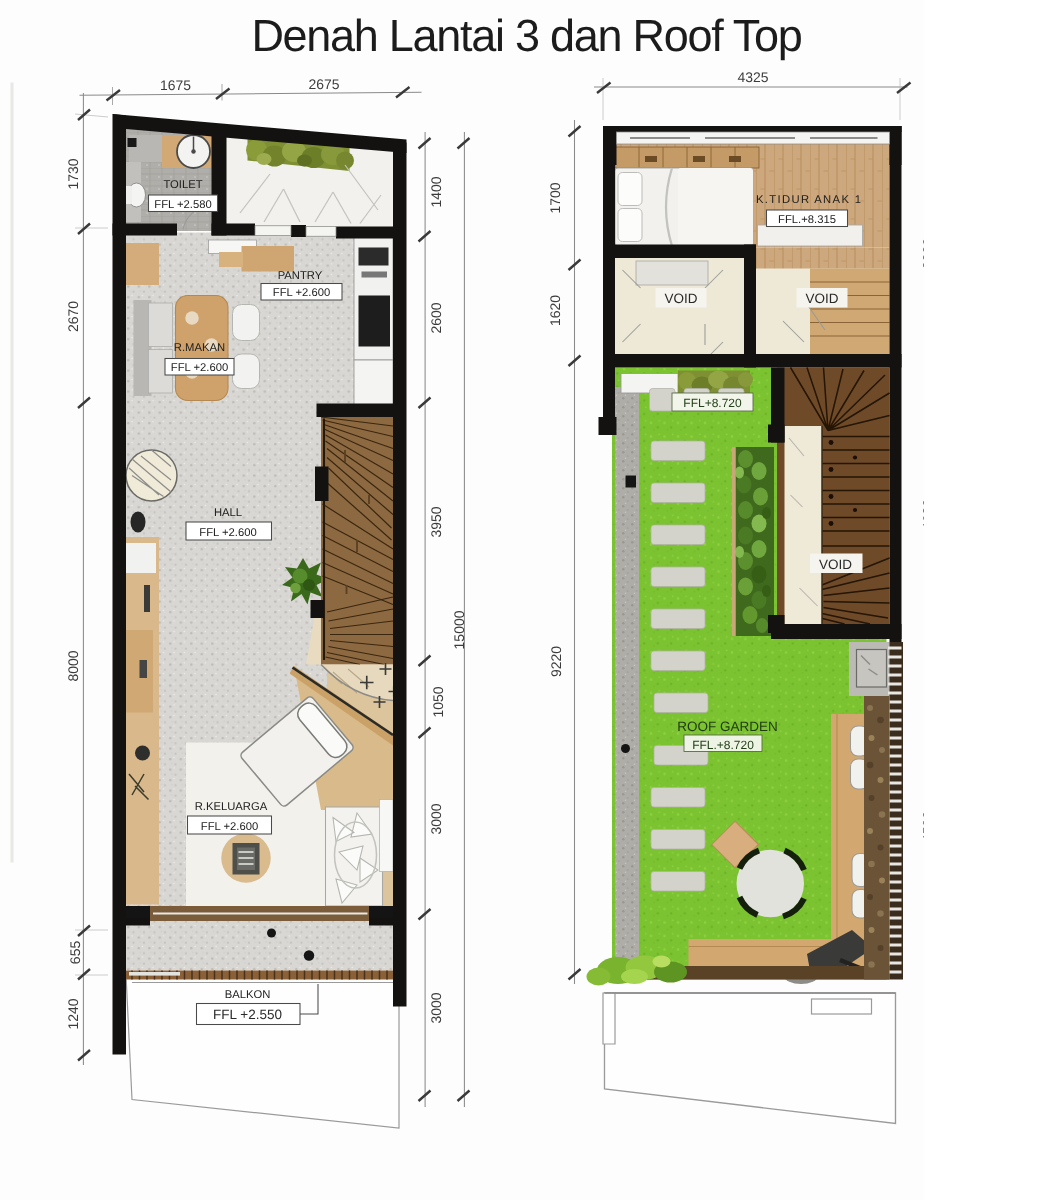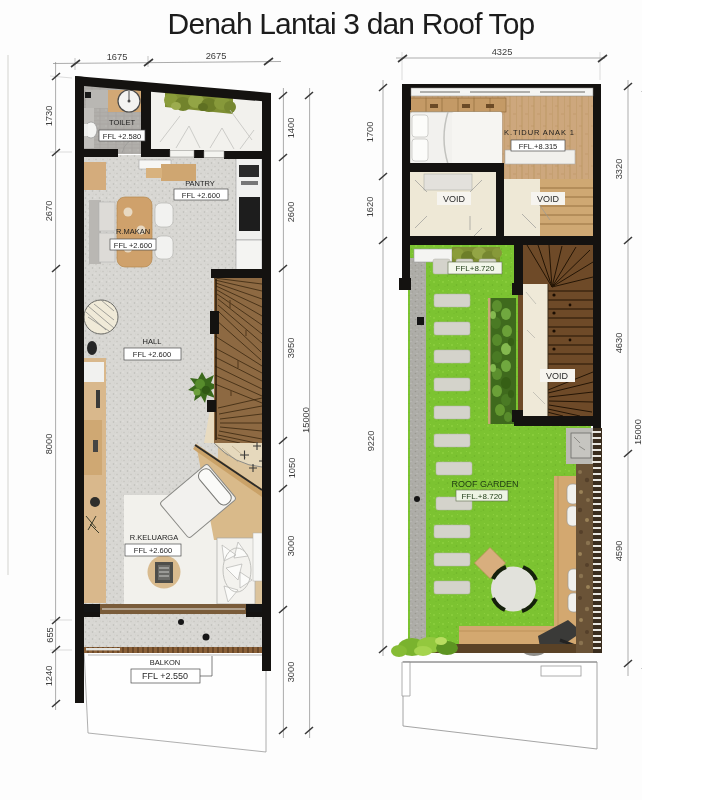--- a/index.html
+++ b/index.html
@@ -1,16 +1,16 @@
 <!DOCTYPE html>
 <html><head>
 <meta charset="utf-8">
 <style>
 html,body{margin:0;padding:0;background:#ffffff;}
-#page{position:relative;width:616px;height:800px;background:#0ea5e9;overflow:hidden;font-family:"Liberation Sans",sans-serif;padding-left:26px;}
+#page{position:relative;width:616px;height:800px;background:#0ea5e9;overflow:hidden;font-family:"Liberation Sans",sans-serif;}
 svg{position:absolute;top:0;left:0;}
 .dim{font-family:"Liberation Sans",sans-serif;font-size:9.3px;fill:#3c3c3c;}
 .lbl{font-family:"Liberation Sans",sans-serif;font-size:7.5px;fill:#1d1d1d;}
 </style>
 </head>
 <body>
 <div id="page">
 <svg width="704" height="800" viewBox="0 0 704 800" style="filter:blur(0.45px)">
 <defs>
 <pattern id="terr" width="7" height="7" patternUnits="userSpaceOnUse">

